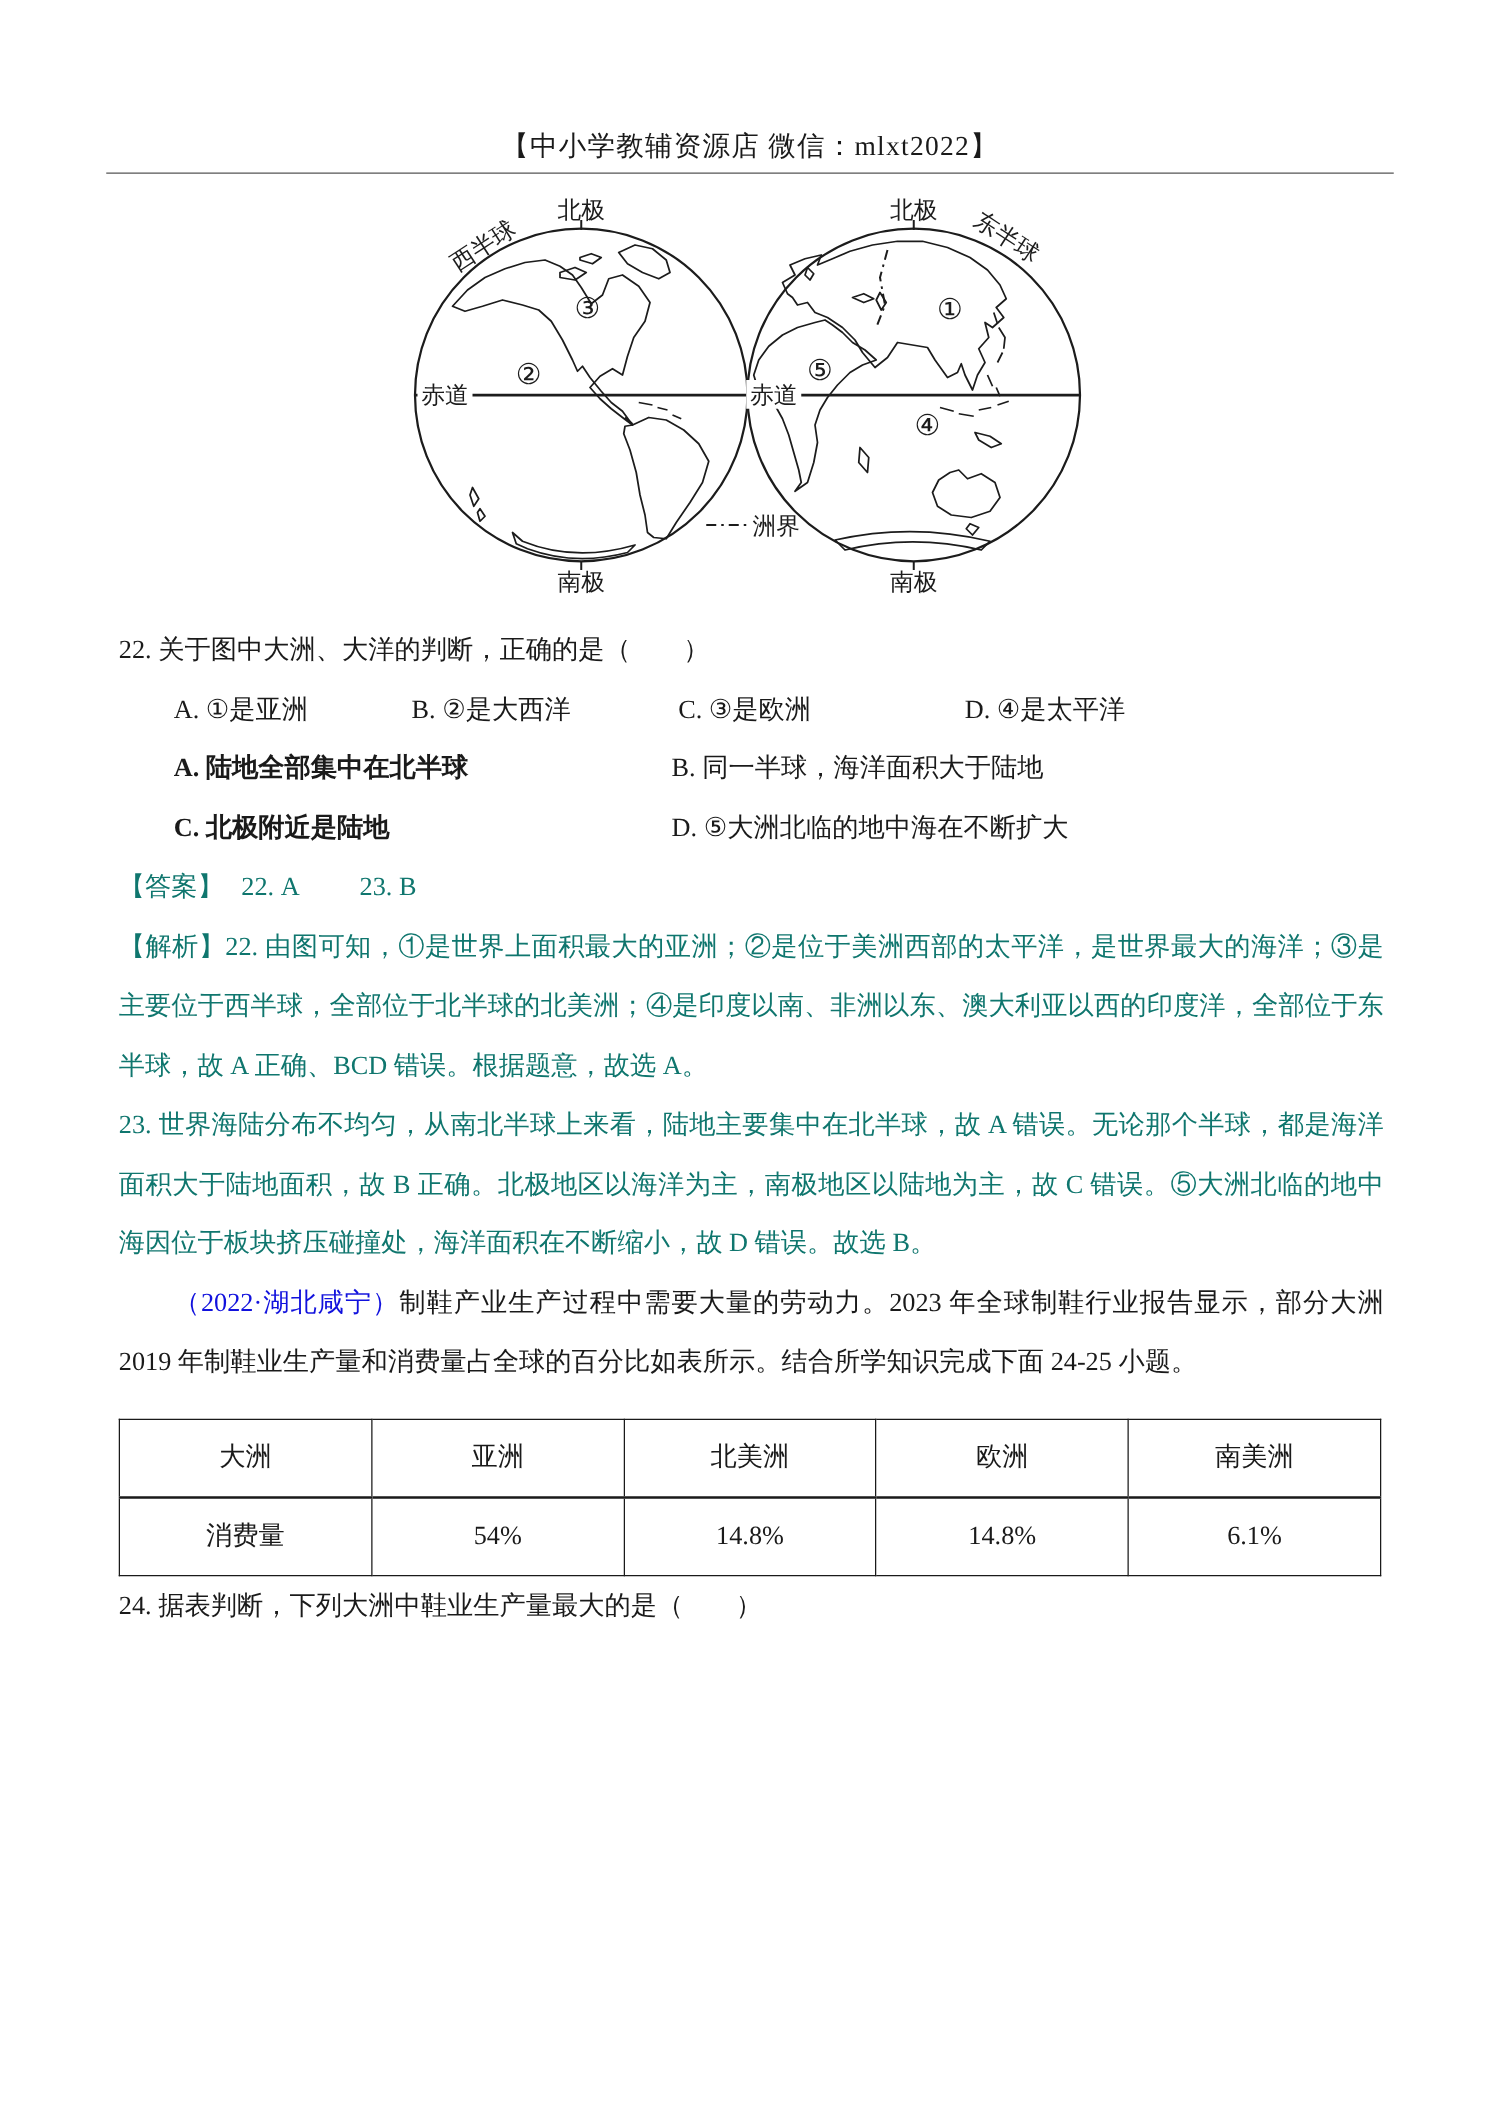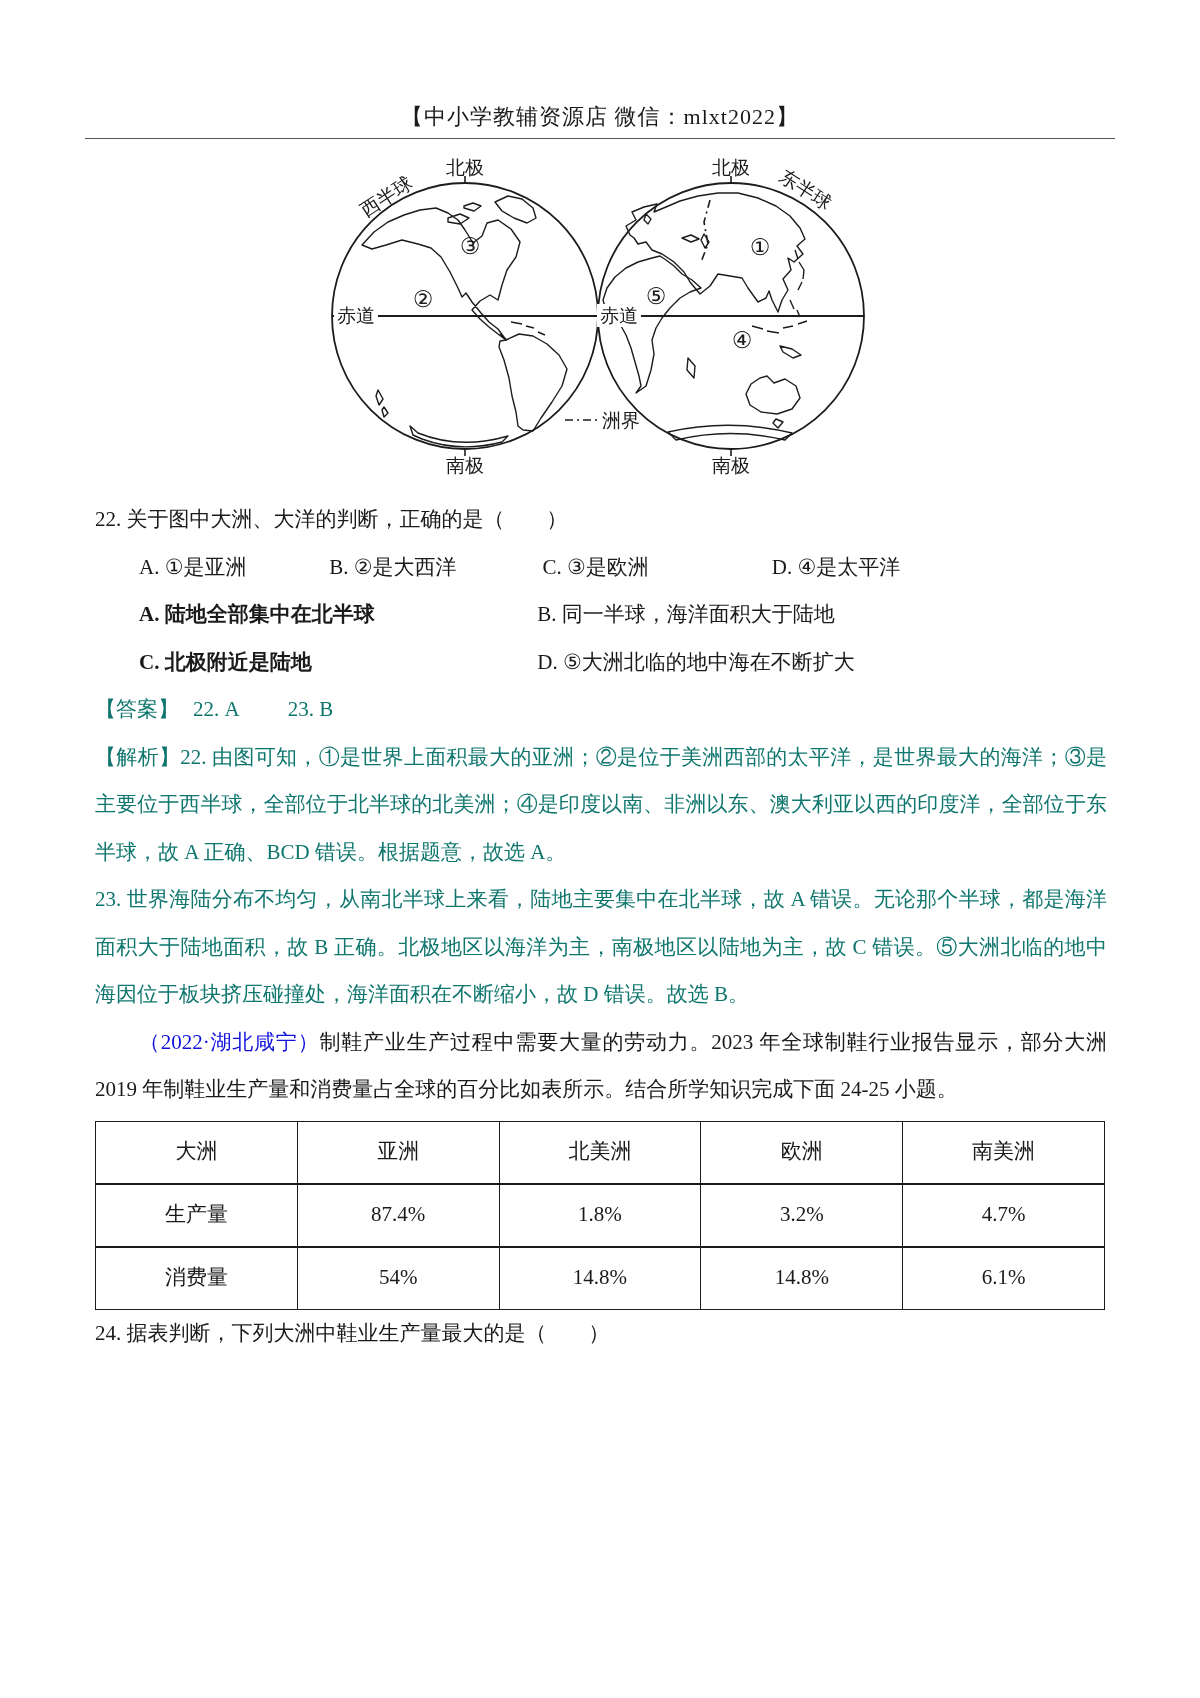--- a/index.html
+++ b/index.html
@@ -61,21 +61,21 @@
   .opts .w2 { display: inline-block; width: 208px; }
   .opts .w3 { display: inline-block; width: 224px; }
   .opts .half { display: inline-block; width: 393px; font-weight: bold; }
   .answer .ai { margin-left: 14px; }
   .answer .gap { margin-left: 48px; }
   .intro { text-indent: 44px; }
   
   table.data {
     border-collapse: collapse;
     width: 1010px;
-    margin-top: 7px;
+    margin-top: 21px;
     table-layout: fixed;
     font-family: Liberation Serif, serif;
   }
   table.data td {
     border: 1.7px solid #1a1a1a;
     height: 61px;
     text-align: center;
     vertical-align: middle;
     font-size: 21px;
     padding: 0;
@@ -181,27 +181,20 @@
     <table class="data">
       <tbody>
           <tr>
         <td>大洲</td>
         <td>亚洲</td>
         <td>北美洲</td>
         <td>欧洲</td>
         <td>南美洲</td>
       </tr>
       <tr>
-        <td>生产量</td>
-        <td>87.4%</td>
-        <td>1.8%</td>
-        <td>3.2%</td>
-        <td>4.7%</td>
-      </tr>
-      <tr>
         <td>消费量</td>
         <td>54%</td>
         <td>14.8%</td>
         <td>14.8%</td>
         <td>6.1%</td>
       </tr>
     </tbody>
       </table>
 
     <div class="q24line">24. 据表判断，下列大洲中鞋业生产量最大的是（　　）</div>

